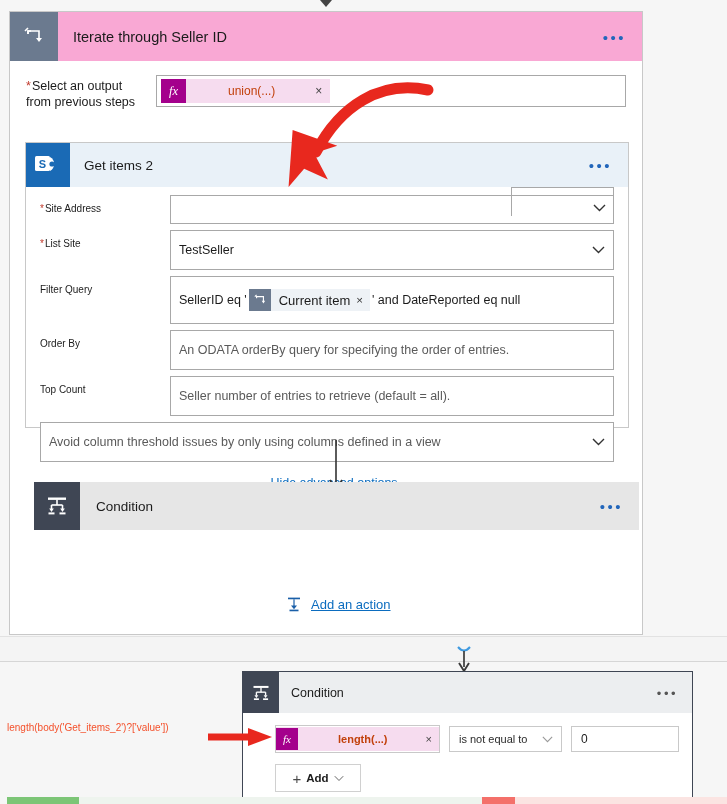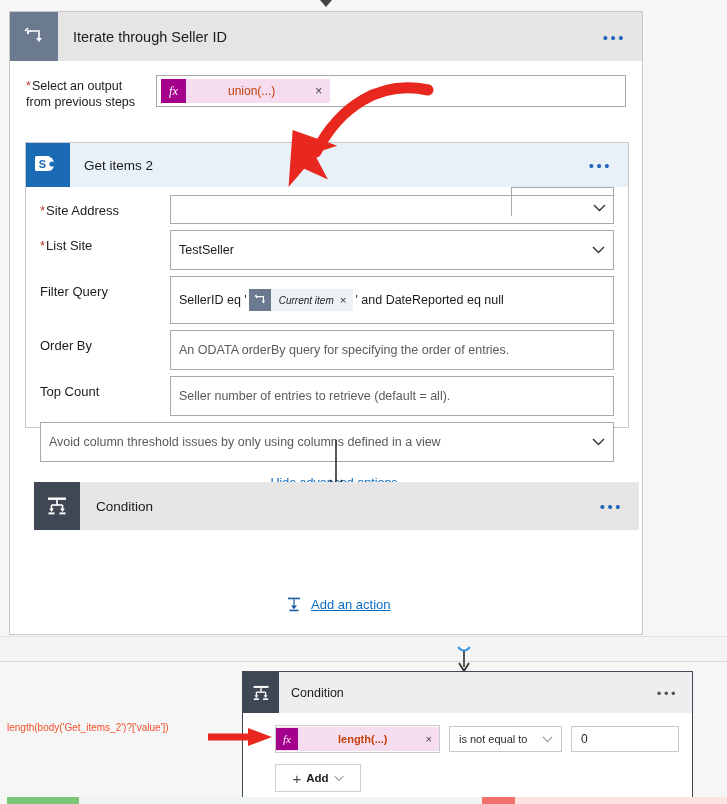--- a/index.html
+++ b/index.html
@@ -17,21 +17,21 @@
   
   .top-arrow{position:absolute;left:316px;top:-8px;width:20px;height:16px;}
   .top-arrow svg{display:block;}
 
   
   .scope-card{
     position:absolute;left:9px;top:11px;width:634px;height:624px;
     background:#ffffff;border:1px solid #c8c8c8;box-sizing:border-box;
   }
   .scope-head{
-    position:relative;height:49px;background:#e5e5e5;display:flex;align-items:center;
+    position:relative;height:49px;background:#f9a8d4;display:flex;align-items:center;
   }
   .scope-icon{
     width:48px;height:49px;background:#6b7a8f;flex:0 0 48px;
     display:flex;align-items:center;justify-content:center;
   }
   .scope-title{margin-left:15px;font-size:14.5px;color:#1b1b1b;}
   .ellipsis{
     position:absolute;right:16px;top:50%;transform:translateY(-50%);
     color:#2266bb;letter-spacing:2.5px;font-size:15px;line-height:1;cursor:pointer;
   }
@@ -62,21 +62,21 @@
   .sp-card{
     position:absolute;left:15px;top:130px;width:604px;height:286px;
     background:#fff;border:1px solid #c8c8c8;box-sizing:border-box;
   }
   .sp-head{position:relative;height:44px;background:#e9f1f8;display:flex;align-items:center;}
   .sp-icon{width:44px;height:44px;background:#1a6ab5;flex:0 0 44px;display:flex;align-items:center;justify-content:center;}
   .sp-title{margin-left:14px;font-size:13.5px;}
 
   .frm{padding:8px 14px 0 14px;}
   .frow{display:flex;align-items:flex-start;margin-bottom:6px;}
-  .flabel{width:130px;flex:0 0 130px;font-size:13px;padding-top:8px;color:#1b1b1b;}
+  .flabel{width:130px;flex:0 0 130px;font-size:10px;padding-top:8px;color:#1b1b1b;}
   .fctl{
     flex:1;min-height:29px;border:1px solid #a8a8a8;background:#fff;box-sizing:border-box;
     display:flex;align-items:center;padding:12px 8px;position:relative;font-size:12.5px;
   }
   .fctl.ghost{color:#5a5a5a;}
   .chev{
     position:absolute;right:8px;top:50%;transform:translateY(-50%);
     width:13px;height:8px;
   }
   
@@ -88,21 +88,21 @@
   .site-main{
     position:absolute;left:0;top:0;right:0;height:29px;border:1px solid #a8a8a8;
     box-sizing:border-box;background:transparent;
   }
   .site-chev{position:absolute;right:8px;top:9px;width:13px;height:8px;}
 
   
   .fq{display:flex;align-items:center;gap:0;white-space:nowrap;font-size:12.5px;}
   .ci-token{display:inline-flex;align-items:center;background:#eef2f6;height:22px;margin:0 2px;}
   .ci-badge{width:22px;height:22px;background:#6b7a8f;display:flex;align-items:center;justify-content:center;}
-  .ci-text{padding:0 6px 0 8px;font-size:10px;font-style:italic;}
+  .ci-text{padding:0 6px 0 8px;font-size:13px;}
   .ci-x{padding-right:7px;font-size:11.5px;color:#333;cursor:pointer;}
 
   .hideadv{
     display:flex;align-items:center;gap:6px;margin:14px 0 0 0;padding-left:14px;
     color:#0b6cbf;font-size:12.5px;cursor:pointer;flex-direction:column;
   }
 
   
   .mid-arrow{position:absolute;left:318px;top:428px;width:16px;height:52px;}
 

